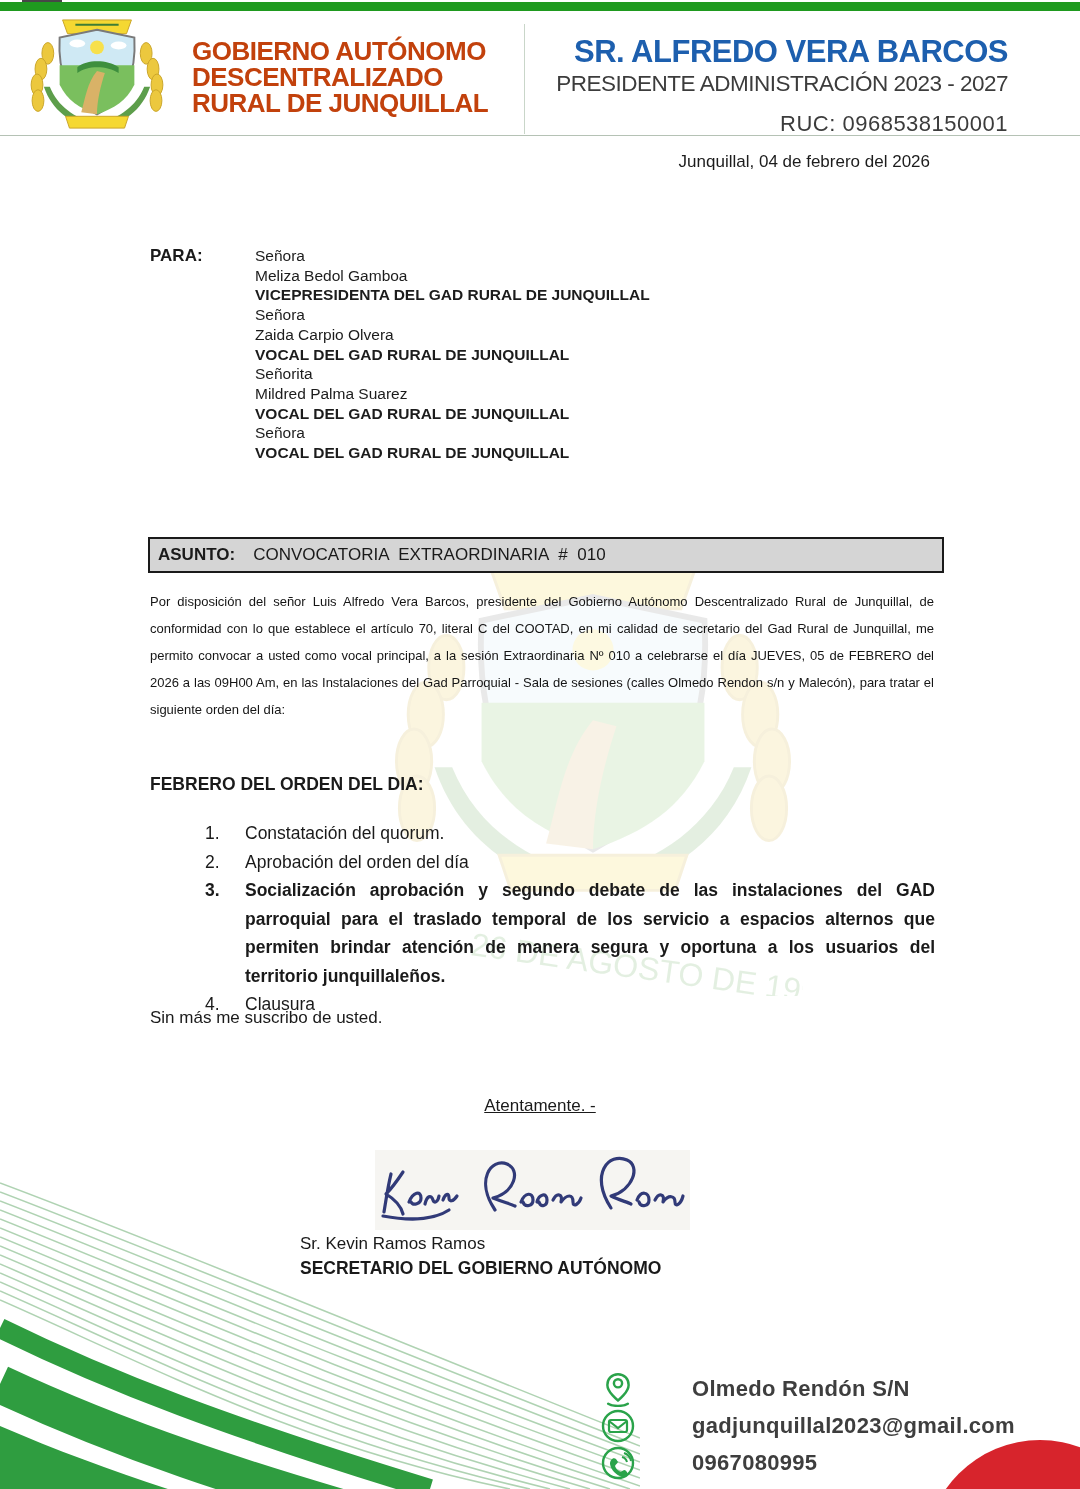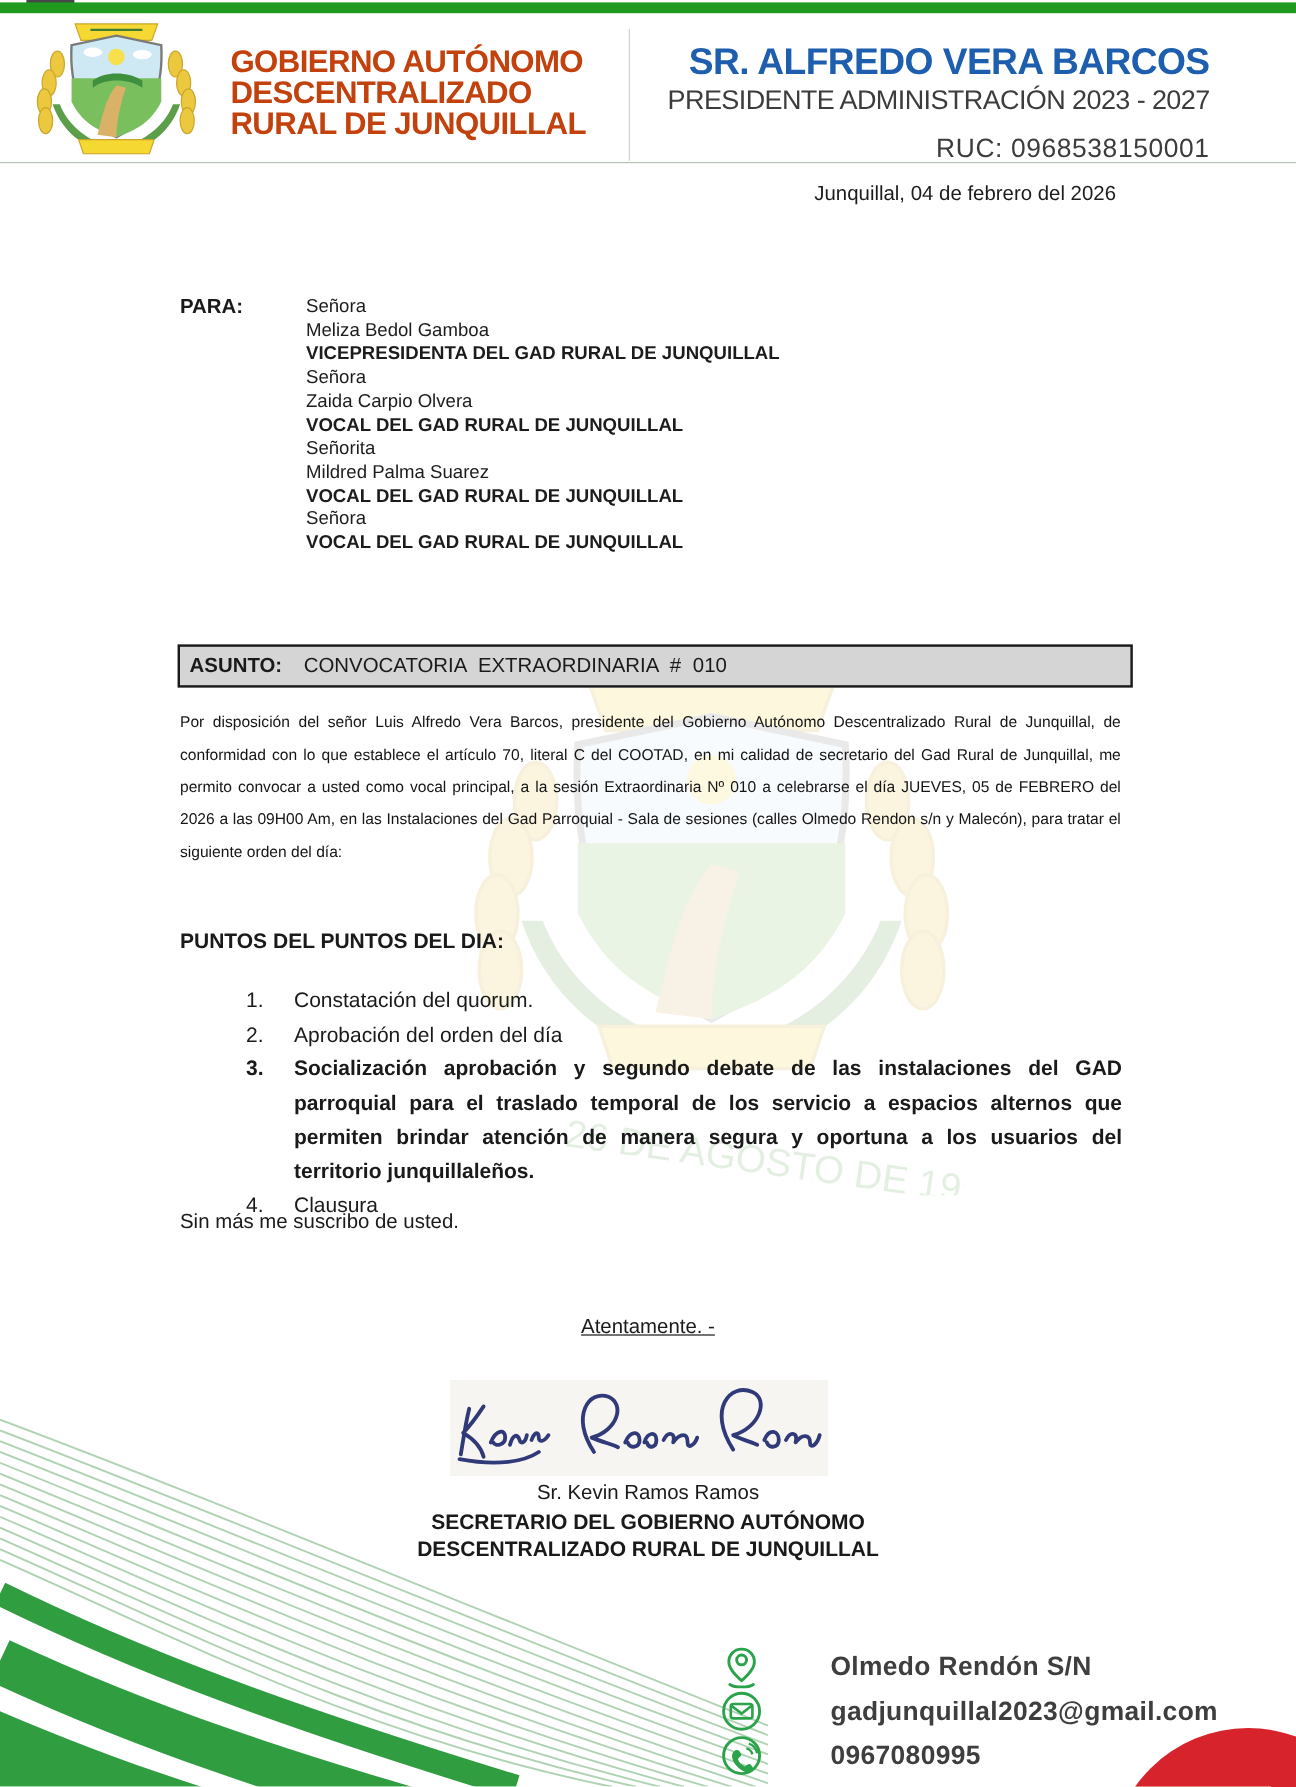--- a/index.html
+++ b/index.html
@@ -38,21 +38,21 @@
   }
   .puntos-heading{position:absolute;left:150px;top:774px;font-size:17.5px;font-weight:bold;}
   .agenda{position:absolute;left:205px;top:819px;width:730px;font-size:17.5px;line-height:28.5px;}
   .agenda .item{display:flex;}
   .agenda .num{width:40px;flex:0 0 40px;}
   .agenda .txt{flex:1;text-align:justify;}
   .agenda .bold{font-weight:bold;}
   .closing{position:absolute;left:150px;top:1008px;font-size:17px;}
   .salute{position:absolute;left:350px;top:1096px;width:380px;text-align:center;font-size:17px;text-decoration:underline;}
   .sig-box{position:absolute;left:375px;top:1150px;width:315px;height:80px;background:#f6f5f2;}
-  .signer-block{position:absolute;left:300px;top:1234px;width:480px;text-align:center;}
+  .signer-block{position:absolute;left:300px;top:1234px;width:480px;text-align:left;}
   .signer-name{font-size:17px;}
   .signer-title{font-size:17.5px;font-weight:bold;line-height:23px;margin-top:3px;}
   
   .watermark{position:absolute;left:383px;top:556px;width:420px;height:440px;opacity:0.16;pointer-events:none;}
   
   .swoosh{position:absolute;left:0;top:1148px;width:640px;height:341px;}
   .contact{position:absolute;left:600px;top:1370px;}
   .contact-row{display:flex;align-items:center;height:37px;gap:44px;}
   .contact-row .cicon{width:36px;height:36px;flex:0 0 36px;margin-right:12px;}
   .contact-row .ctext{font-size:22px;font-weight:bold;color:#3e3e3e;letter-spacing:0.3px;white-space:nowrap;}
@@ -146,21 +146,21 @@
     <div class="r-title">VOCAL DEL GAD RURAL DE JUNQUILLAL</div>
   </div>
 
   <div class="asunto-box">
     <span class="a-label">ASUNTO:</span>
     <span class="a-value">CONVOCATORIA EXTRAORDINARIA # 010</span>
   </div>
 
   <div class="body-par">Por disposición del señor Luis Alfredo Vera Barcos, presidente del Gobierno Autónomo Descentralizado Rural de Junquillal, de conformidad con lo que establece el artículo 70, literal C del COOTAD, en mi calidad de secretario del Gad Rural de Junquillal, me permito convocar a usted como vocal principal, a la sesión Extraordinaria Nº 010 a celebrarse el día JUEVES, 05 de FEBRERO del 2026 a las 09H00 Am, en las Instalaciones del Gad Parroquial - Sala de sesiones (calles Olmedo Rendon s/n y Malecón),  para tratar el siguiente orden del día:</div>
 
-  <div class="puntos-heading">PUNTOS DEL PUNTOS DEL DIA:</div>
+  <div class="puntos-heading">FEBRERO DEL ORDEN DEL DIA:</div>
   <div class="agenda">
     <div class="item">
       <span class="num">1.</span>
       <span class="txt">Constatación del quorum.</span>
     </div>
     <div class="item">
       <span class="num">2.</span>
       <span class="txt">Aprobación del orden del día</span>
     </div>
     <div class="item bold">
@@ -187,21 +187,20 @@
         <path d="M262,50 C266,40 274,42 274,50 C274,56 266,58 264,52 M280,50 C284,42 290,44 288,52 C294,44 300,46 300,52 C300,58 306,54 308,46"></path>
         <path d="M8,66 C40,72 62,68 74,60"></path>
       </g>
     </svg>
   </div>
 
   <div class="signer-block">
     <div class="signer-name">Sr. Kevin Ramos Ramos</div>
     <div class="signer-title">
       <div>SECRETARIO DEL GOBIERNO AUTÓNOMO</div>
-      <div>DESCENTRALIZADO RURAL DE JUNQUILLAL</div>
     </div>
   </div>
 
   <svg class="swoosh" viewBox="0 0 640 341" preserveAspectRatio="none">
     <g fill="none" stroke="#9cc8a0" stroke-width="1.6" opacity="0.8">
       <path d="M0,35 C160,95 340,170 640,290"></path>
         <path d="M0,44 C160,105 340,181 640,298"></path>
       <path d="M0,53 C160,115 340,192 640,306"></path>
         <path d="M0,62 C160,125 340,203 640,314"></path>
       <path d="M0,71 C160,135 340,214 640,322"></path>

